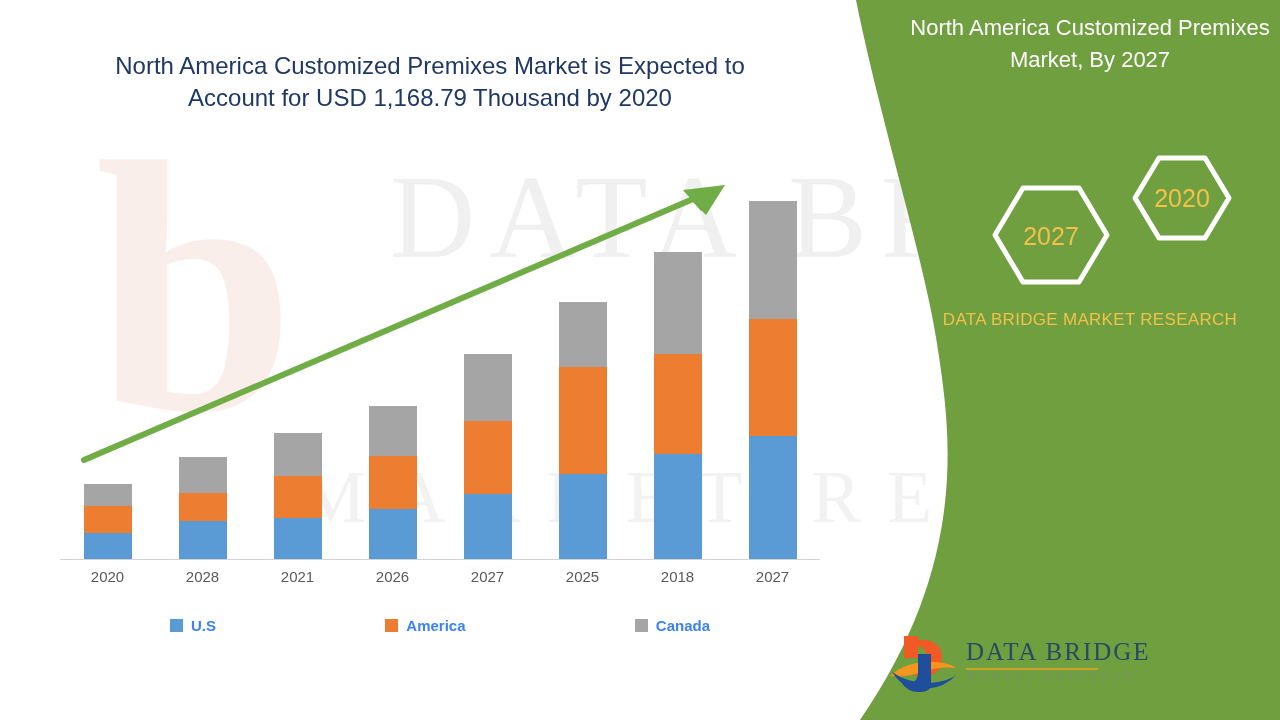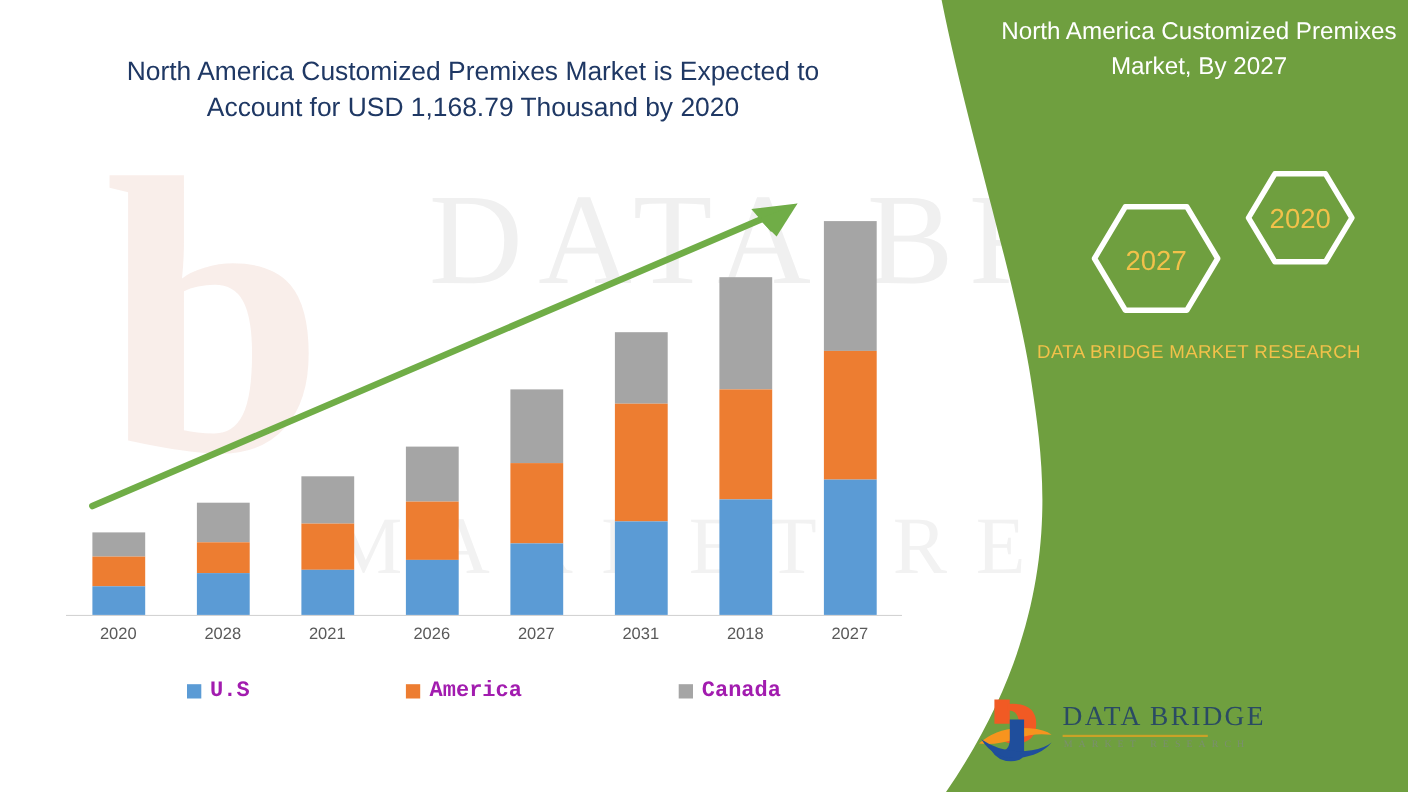--- a/index.html
+++ b/index.html
@@ -78,22 +78,22 @@
   }
 
   
   .legend{
     position:absolute; left:170px; top:617px; width:540px;
     display:flex; justify-content:space-between; align-items:center;
   }
   .leg-item{ display:flex; align-items:center; gap:8px; }
   .leg-swatch{ width:13px; height:13px; display:inline-block; }
   .leg-label{
-    font-size:20px; font-weight:700; color:#a21caf;
-    font-family:Liberation Mono, monospace;
+    font-size:15px; font-weight:700; color:#3b82f6;
+    font-family:Liberation Sans, sans-serif;
   }
 
   
   .arrow-svg{ position:absolute; left:0; top:0; width:900px; height:720px; pointer-events:none; }
 
   
   .green-svg{ position:absolute; left:820px; top:0; width:460px; height:720px; z-index:4; }
 
   .green-content{ position:absolute; left:900px; top:0; width:380px; height:720px; z-index:5; }
   .green-title{
@@ -193,21 +193,21 @@
           </div>
         </div>
     </div>
 
     <div class="xlabels" id="xlabels">
         <div class="xlabel">2020</div>
         <div class="xlabel">2028</div>
         <div class="xlabel">2021</div>
         <div class="xlabel">2026</div>
         <div class="xlabel">2027</div>
-        <div class="xlabel">2031</div>
+        <div class="xlabel">2025</div>
         <div class="xlabel">2018</div>
         <div class="xlabel">2027</div>
       </div>
 
     <div class="legend" id="legend">
         <div class="leg-item">
           <span class="leg-swatch" style="background: rgb(91, 155, 213);"></span>
           <span class="leg-label">U.S</span>
         </div>
         <div class="leg-item">

